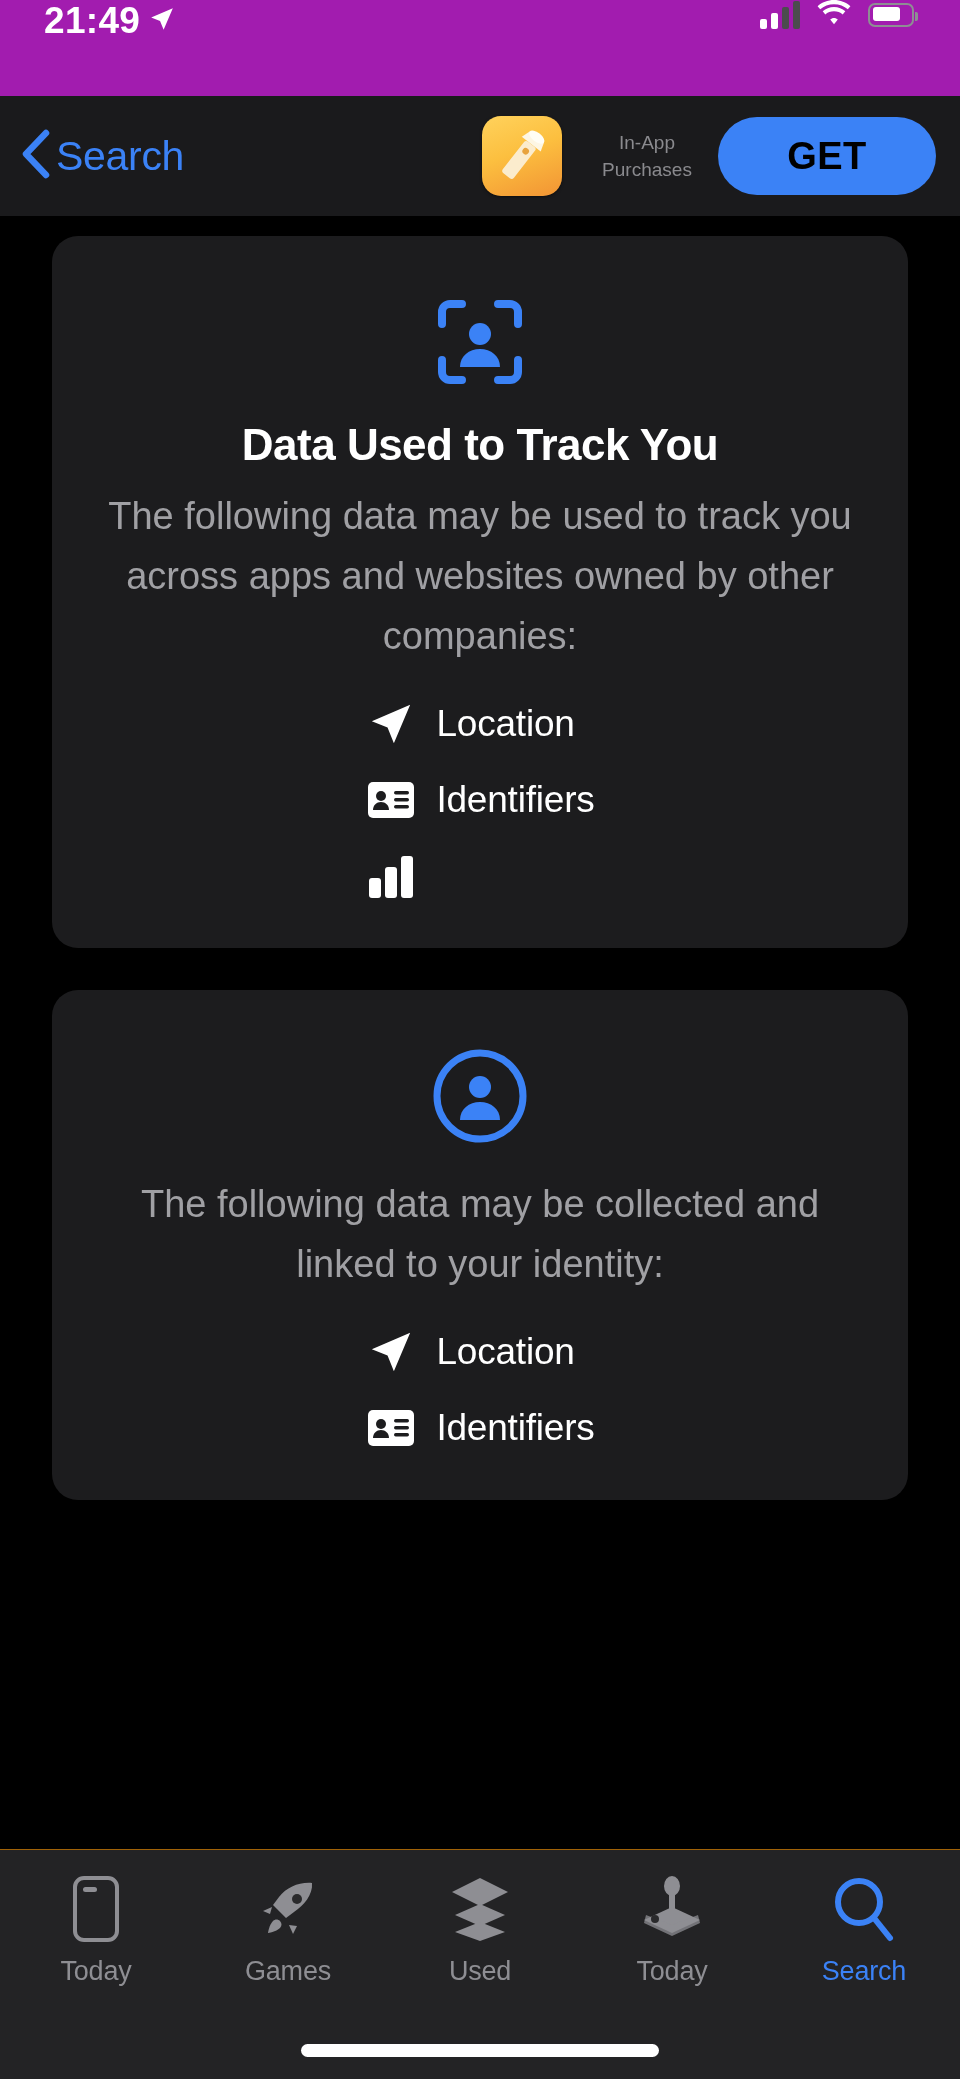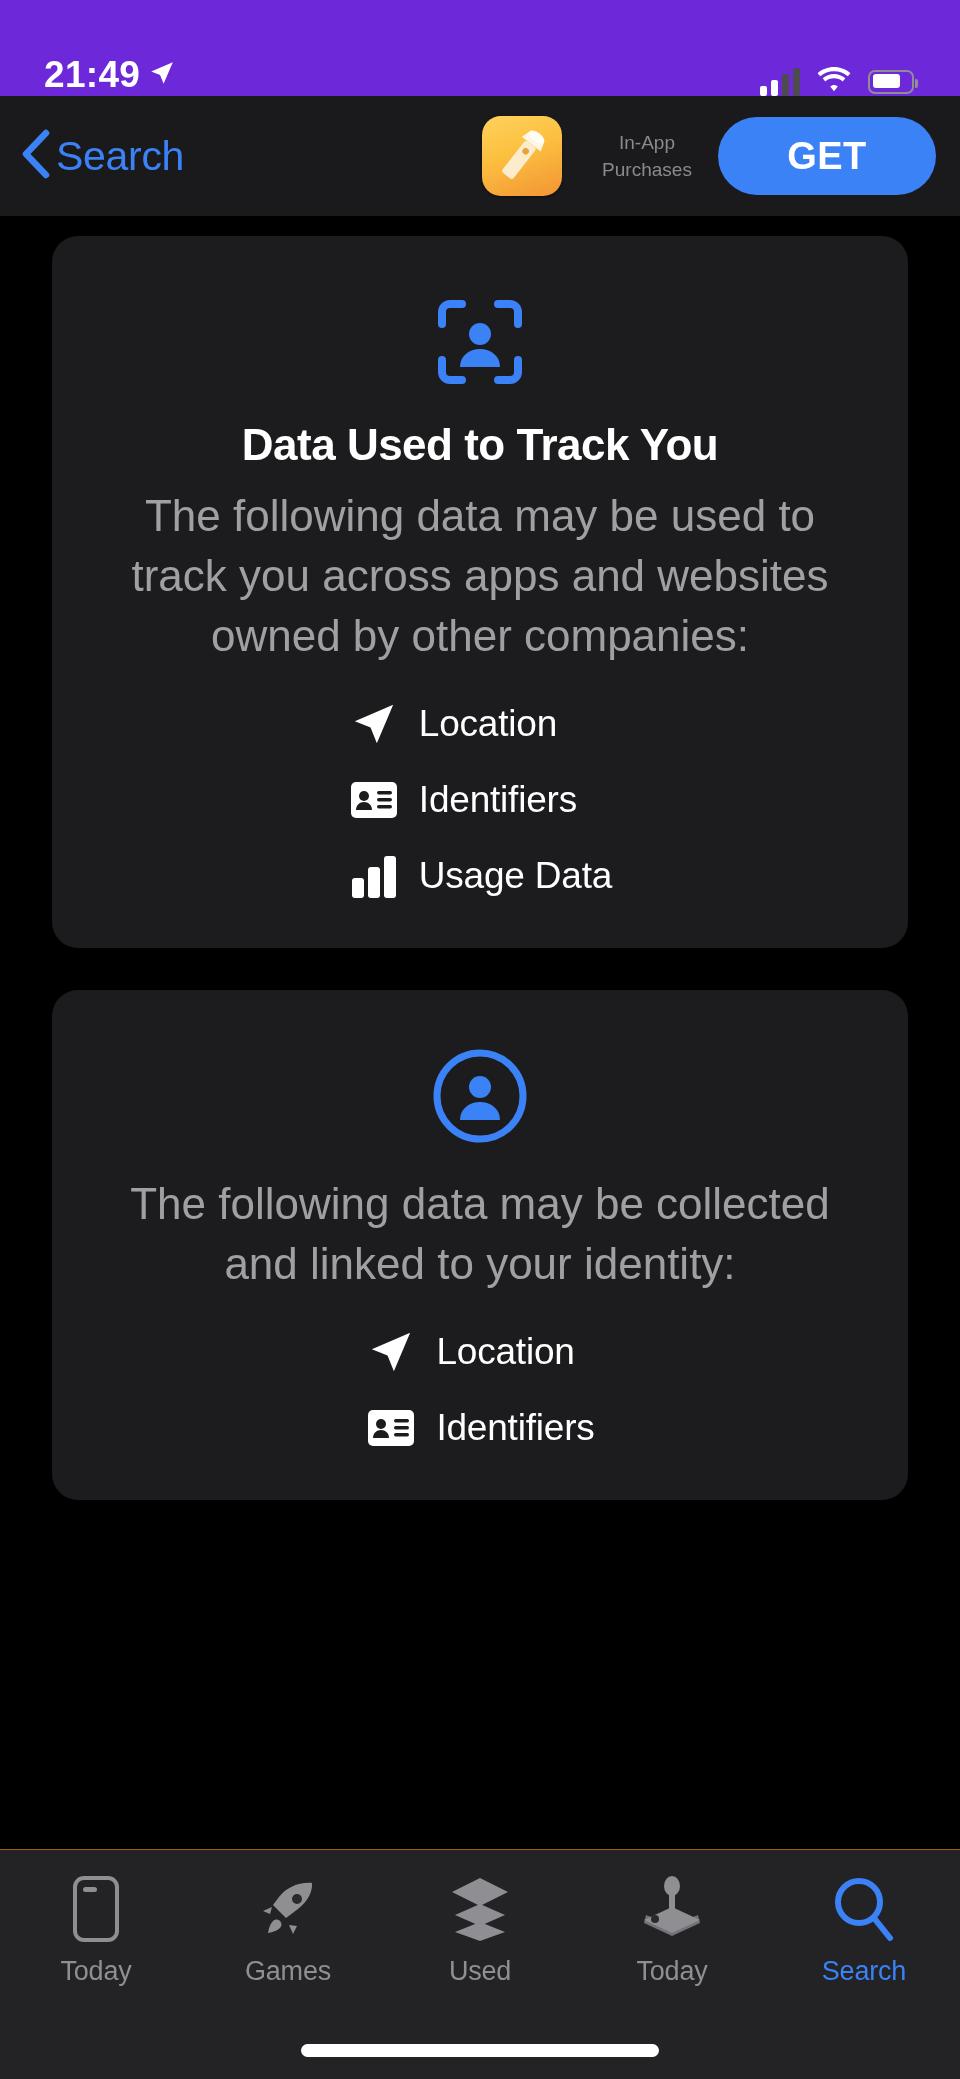--- a/index.html
+++ b/index.html
@@ -7,23 +7,23 @@
     width:960px; height:2079px;
     background:#000;
     font-family:"Liberation Sans", sans-serif;
     overflow:hidden;
   }
   .phone { position:relative; width:960px; height:2079px; background:#000; }
 
   
   .statusbar {
     position:absolute; top:0; left:0; width:960px; height:96px;
-    display:flex; align-items:flex-end; justify-content:space-between;
+    display:flex; align-items:flex-start; justify-content:space-between;
     padding:0 46px 0 44px;
-    background:#6d28d9;
+    background:#a21caf;
     gap:36px;
   }
   .sb-left { display:flex; align-items:center; gap:9px; }
   .sb-time { color:#fff; font-size:37px; font-weight:600; letter-spacing:.3px; }
   .sb-right { display:flex; align-items:center; gap:17px; }
   .loc-arrow { display:block; }
   .bars { display:flex; align-items:flex-end; gap:4px; height:28px; }
   .bars i { display:block; width:7px; background:#fff; border-radius:2px; }
   .bars i.b1 { height:10px; }
   .bars i.b2 { height:16px; }
@@ -50,21 +50,21 @@
     display:flex; align-items:center; justify-content:center;
     box-shadow:0 1px 3px rgba(0,0,0,.5);
     overflow:hidden;
   }
   .iap {
     color:#8a8a8e; font-size:19px; line-height:27px; text-align:center;
     margin-left:30px; margin-right:16px; width:110px;
   }
   .get-btn {
     width:218px; height:78px; border-radius:39px;
-    background:#3b82f6; color:#ffffff;
+    background:#3b82f6; color:#000000;
     font-size:38px; font-weight:700; letter-spacing:.4px;
     display:flex; align-items:center; justify-content:center;
     border:none; cursor:pointer;
     font-family:"Liberation Sans", sans-serif;
   }
 
   
   .content { position:absolute; top:216px; left:0; width:960px; height:1633px; background:#000; overflow:hidden; }
 
   .card {
@@ -74,21 +74,21 @@
     display:flex; flex-direction:column; align-items:center;
   }
   .card:first-child { margin-top:20px; }
 
   .card-icon { margin-bottom:26px; }
   .card-title {
     color:#fff; font-size:44px; font-weight:700; letter-spacing:-.5px;
     text-align:center; margin-bottom:16px;
   }
   .card-desc {
-    color:#a0a0a4; font-size:44px; line-height:60px;
+    color:#a0a0a4; font-size:38px; line-height:60px;
     text-align:center; margin-bottom:32px; max-width:760px;
   }
 
   .dlist { display:flex; flex-direction:column; gap:24px; align-self:center; }
   .drow { display:flex; align-items:center; gap:19px; }
   .drow-icon { width:52px; height:52px; display:flex; align-items:center; justify-content:center; flex:0 0 auto; }
   .drow-label { color:#fff; font-size:37px; letter-spacing:-.2px; }
 
   
   .tabbar {
@@ -215,21 +215,20 @@
         </div>
 
         <div class="drow">
           <span class="drow-icon">
             <svg width="46" height="44" viewBox="0 0 46 44">
               <rect x="1" y="24" width="12" height="20" rx="3" fill="#fff"></rect>
               <rect x="17" y="13" width="12" height="31" rx="3" fill="#fff"></rect>
               <rect x="33" y="2" width="12" height="42" rx="3" fill="#fff"></rect>
             </svg>
           </span>
-          <span class="drow-label">Usage Data</span>
         </div>
 
 
       </div>
     </div>
 
     <div class="card">
       <div class="card-icon">
         <svg width="96" height="96" viewBox="0 0 96 96">
           <circle cx="48" cy="48" r="43" fill="none" stroke="#3b82f6" stroke-width="7"></circle>

